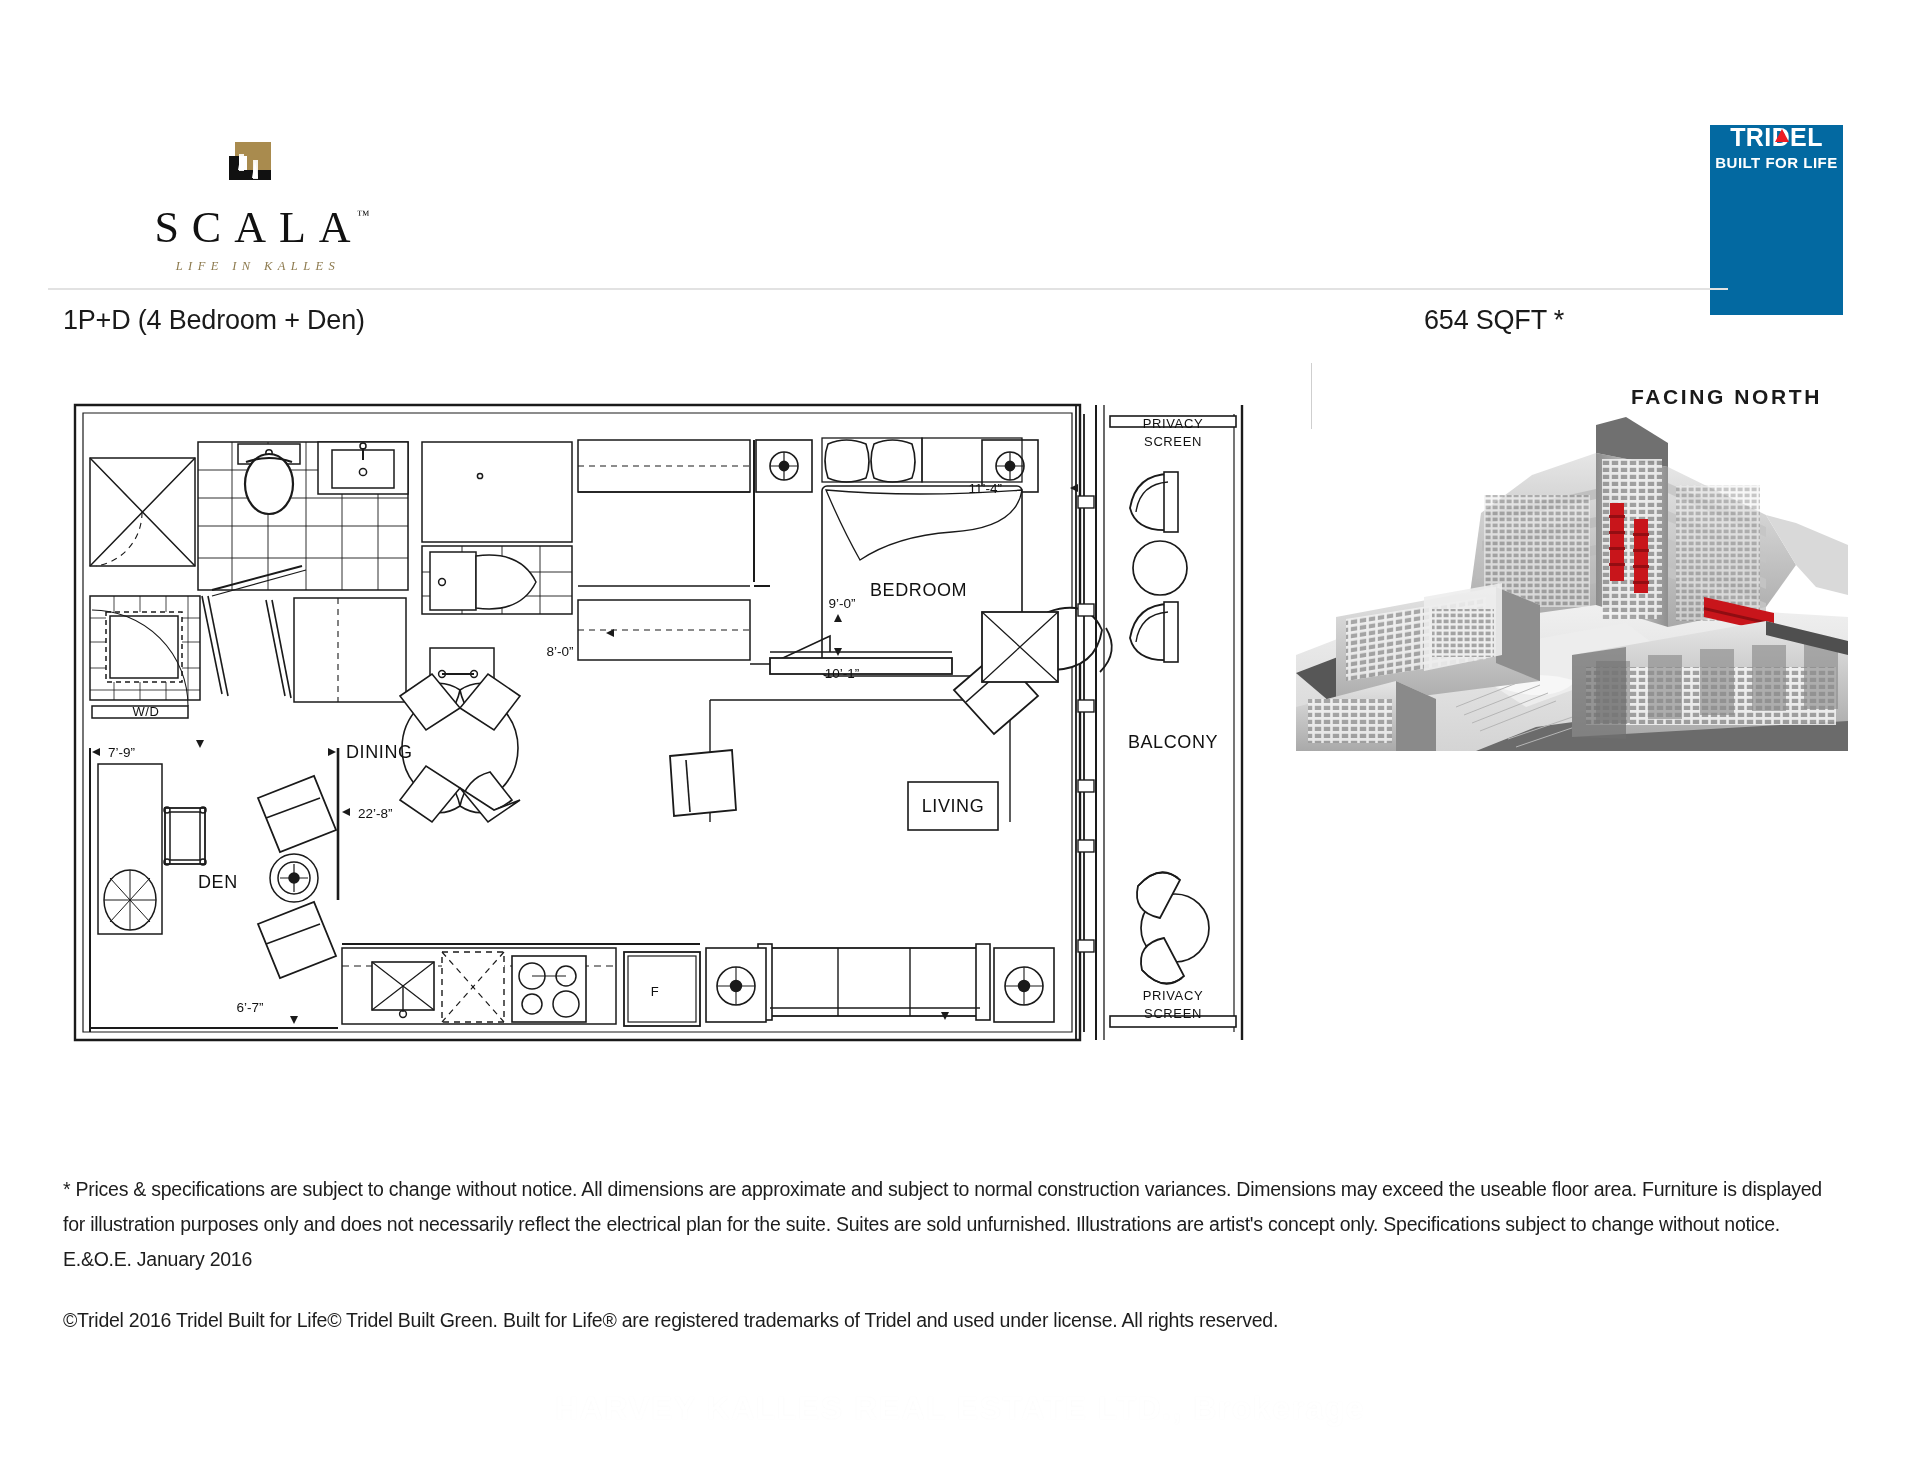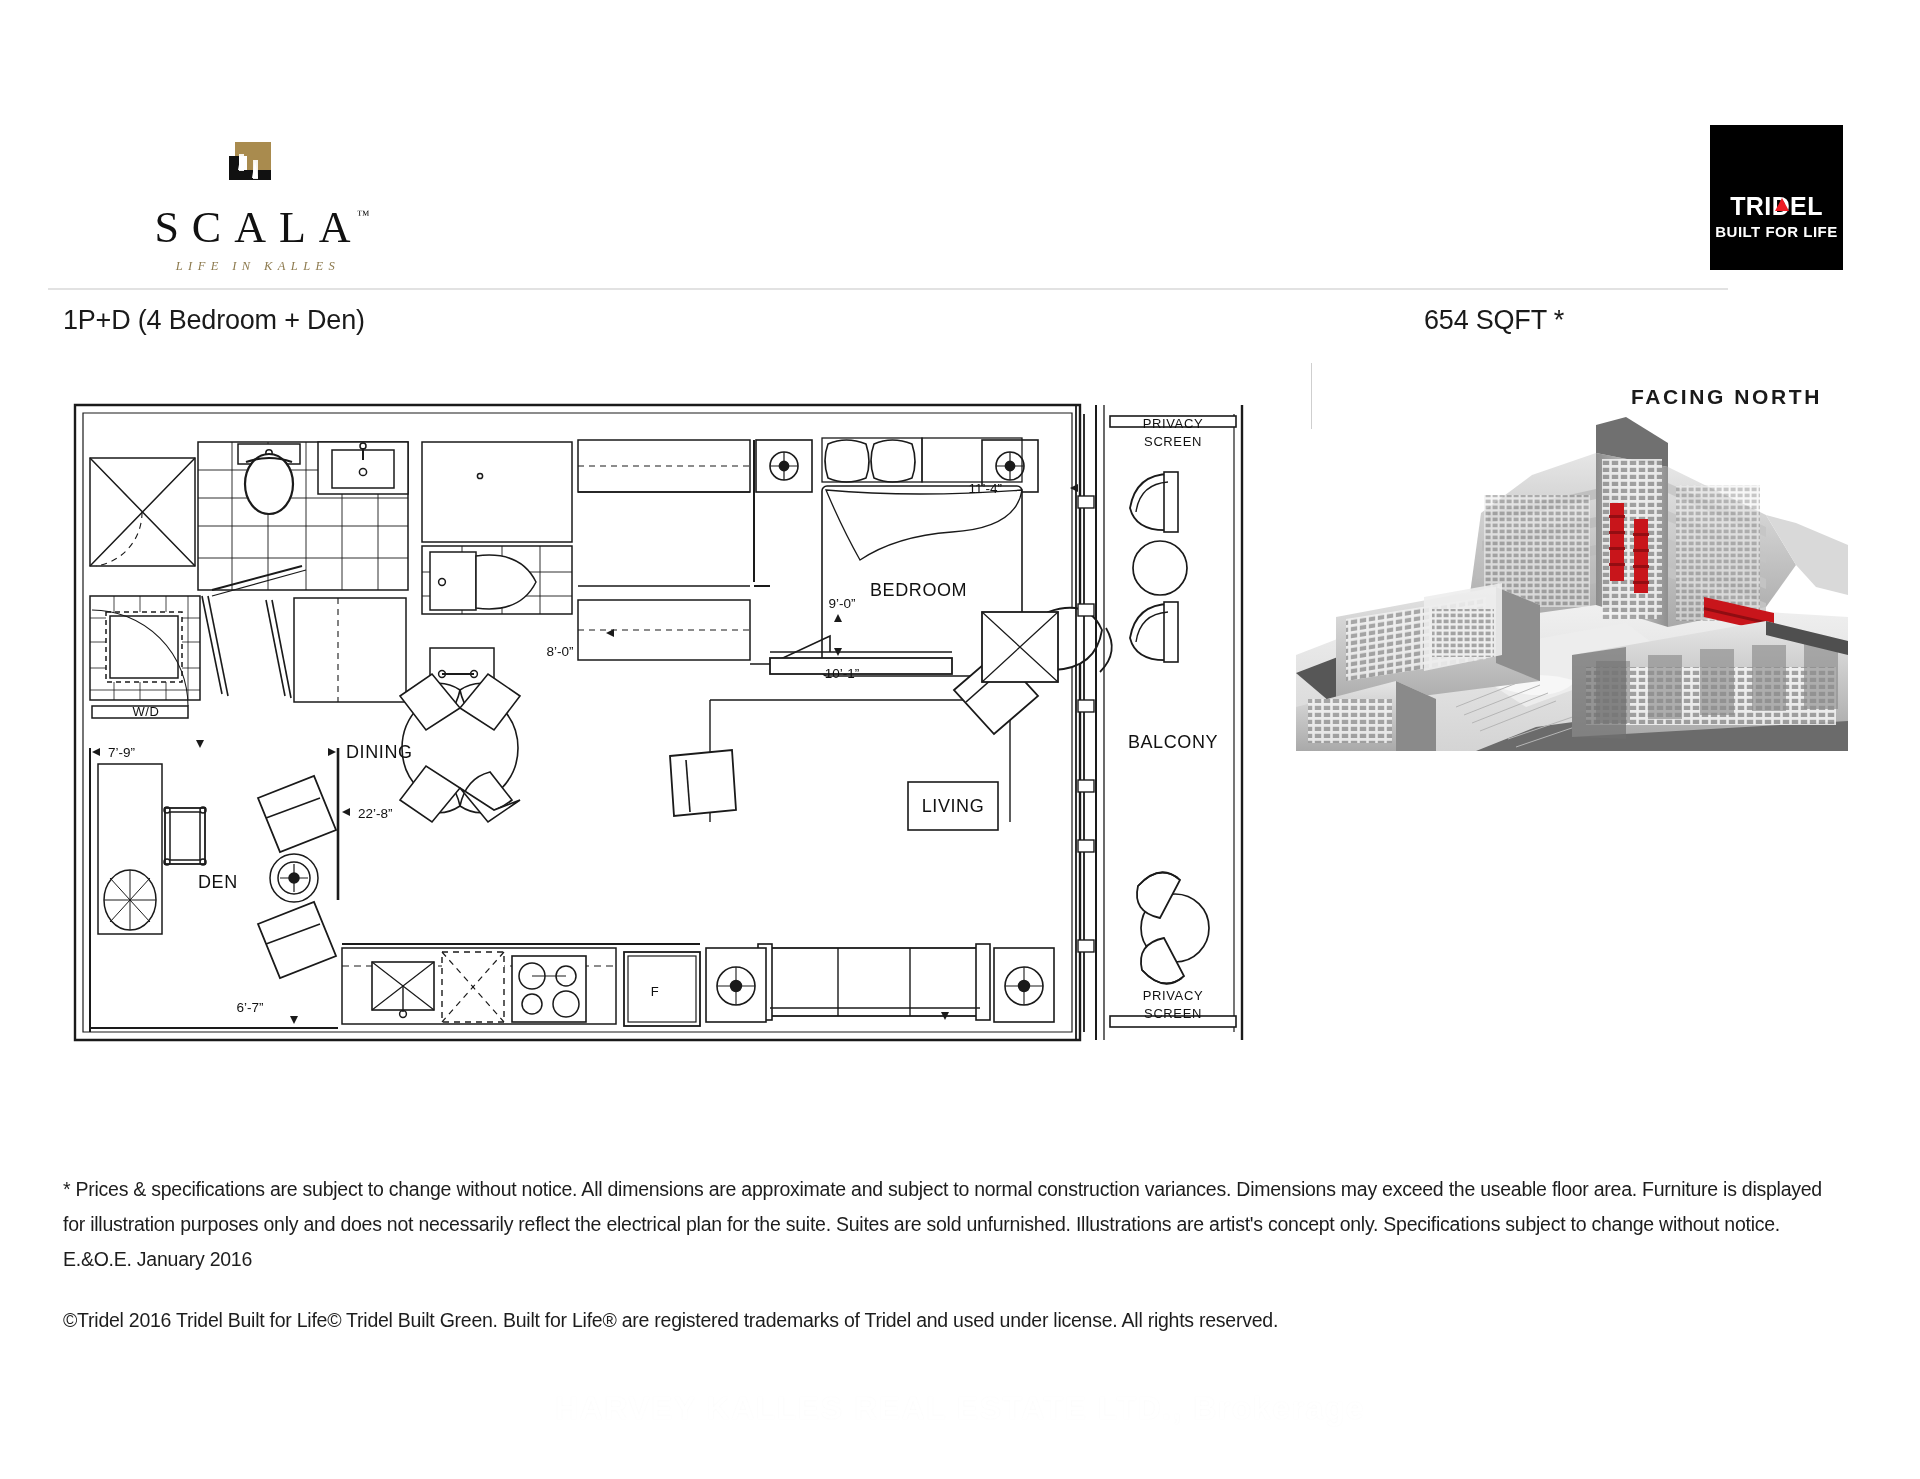--- a/index.html
+++ b/index.html
@@ -25,23 +25,23 @@
     padding-left:12px; position:relative; display:inline-block;
   }
   #scala-tm { position:absolute; right:-6px; top:2px; font-size:13px; letter-spacing:0; }
   #scala-tag {
     font-family:"Liberation Serif", serif;
     font-size:12.5px; letter-spacing:5.4px; color:#8d7a4e;
     font-style:italic; margin-top:9px; padding-left:10px;
   }
 
   #tridel-logo {
-    position:absolute; left:1710px; top:125px; width:133px; height:145px;
-    background:#000000; display:flex; flex-direction:column;
-    align-items:center; justify-content:flex-end; padding-bottom:30px;
+    position:absolute; left:1710px; top:125px; width:133px; height:190px;
+    background:#0369a1; display:flex; flex-direction:column;
+    align-items:center; justify-content:flex-start; padding-bottom:30px;
   }
   #tridel-name {
     color:#fff; font-size:25px; font-weight:bold; letter-spacing:0.4px;
     line-height:1; position:relative;
   }
   #tridel-name .tri-d { position:relative; display:inline-block; }
   #tridel-name .tri-d::after {
     content:""; position:absolute; left:3px; top:4px;
     border-left:7px solid transparent; border-right:7px solid transparent;
     border-bottom:13px solid #ed1c24;

